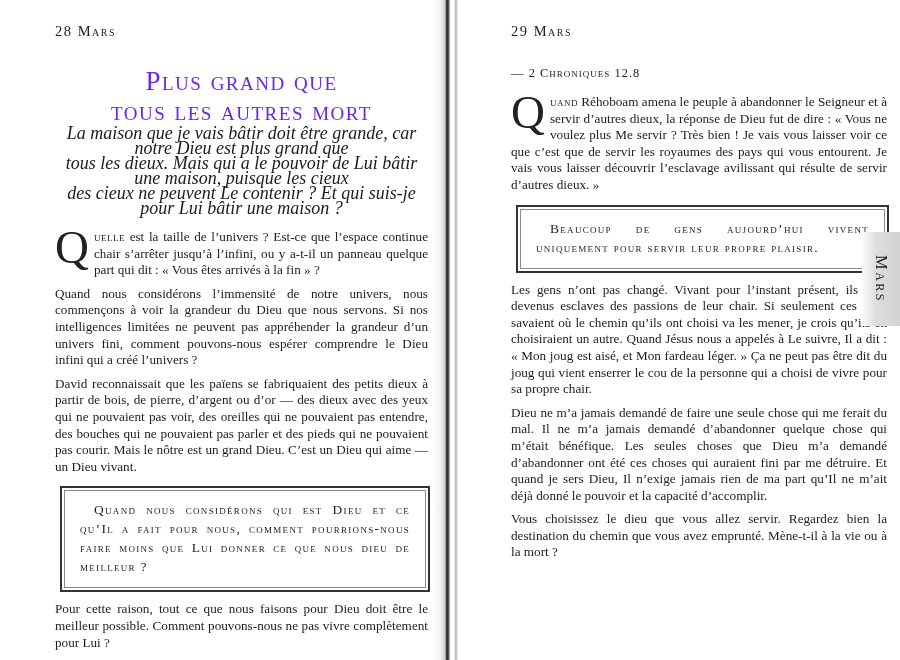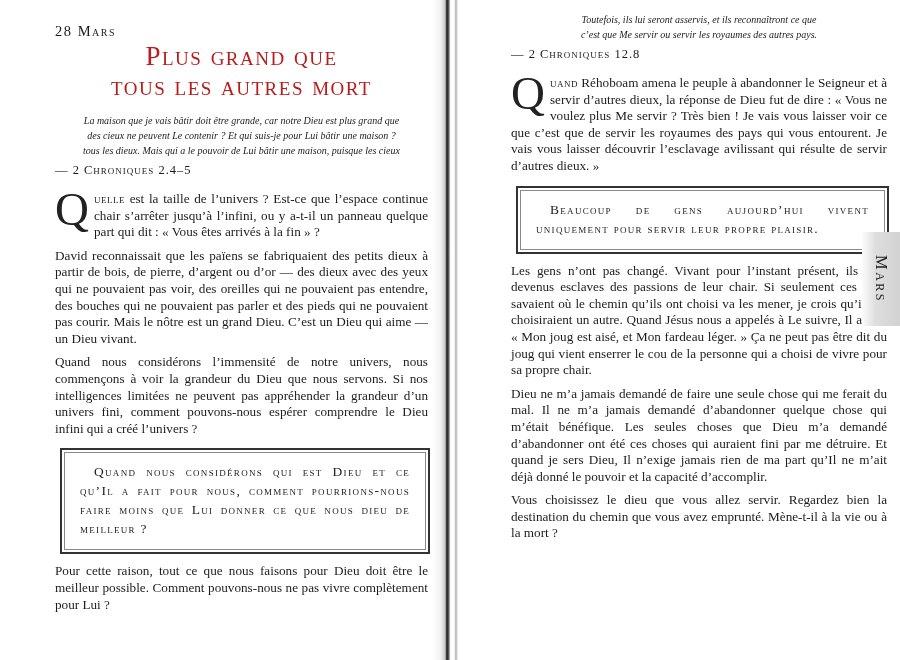--- a/index.html
+++ b/index.html
@@ -10,28 +10,28 @@
   }
   .page { position:absolute; top:0; }
   .page-left  { left:55px;  width:373px; }
   .page-right { left:511px; width:376px; }
 
   .page-date {
     padding-top:23px; font-size:14.5px; font-variant:small-caps;
     letter-spacing:1.5px;
   }
   .page-title {
-    margin:1px 0 0; text-align:center; font-weight:normal;
+    margin:26px 0 0; text-align:center; font-weight:normal;
     font-variant:small-caps; font-size:27px; line-height:30px;
-    letter-spacing:1.5px; color:#b91c1c;
+    letter-spacing:1.5px; color:#6d28d9;
   }
   .page-title .line { display:block; }
 
-  .epigraph { margin-top:12px; text-align:center; font-style:italic;
-    font-size:10px; line-height:15px; }
+  .epigraph { text-align:center; font-style:italic;
+    font-size:18px; line-height:15px; }
   .epigraph .line { display:block; }
   .citation { margin-top:5px; font-variant:small-caps;
     font-size:12.5px; letter-spacing:1px; }
 
   .body-copy { margin-top:13px; }
   .para { margin:0 0 7px; font-size:13.2px; line-height:16.6px;
     text-align:justify; }
   .dropcap { float:left; font-size:47px; line-height:34px;
     padding:1px 5px 0 0; color:#222; }
   .lead-sc { font-variant:small-caps; letter-spacing:0.5px; }
@@ -85,53 +85,49 @@
   <div class="page page-left">
     <div class="page-date">28 Mars</div>
 
     <h1 class="page-title">
       <span class="line">Plus grand que</span>
       <span class="line">tous les autres mort</span>
     </h1>
 
     <div class="epigraph">
       <span class="line">La maison que je vais bâtir doit être grande, car notre Dieu est plus grand que</span>
+      <span class="line">tous les dieux. Mais qui a le pouvoir de Lui bâtir une maison, puisque les cieux</span>
       <span class="line">des cieux ne peuvent Le contenir ? Et qui suis-je pour Lui bâtir une maison ?</span>
-      <span class="line">tous les dieux. Mais qui a le pouvoir de Lui bâtir une maison, puisque les cieux</span>
     </div>
-    <div class="citation">— 2 Chroniques 2.4–5</div>
 
     <div class="body-copy">
       <p class="para">
         <span class="dropcap">Q</span><span class="lead-sc">uelle</span><span> est la taille de l’univers ? Est-ce que l’espace continue chair s’arrêter jusqu’à l’infini, ou y a-t-il un panneau quelque part qui dit :  « Vous êtes arrivés à la fin » ?</span>
       </p>
+      <p class="para">Quand nous considérons l’immensité de notre univers, nous commençons à voir la grandeur du Dieu que nous servons. Si nos intelligences limitées ne peuvent pas appréhender la grandeur d’un univers fini, comment pouvons-nous espérer comprendre le Dieu infini qui a créé l’univers ?</p>
       <p class="para">David reconnaissait que les païens se fabriquaient des petits dieux à partir de bois, de pierre, d’argent ou d’or — des dieux avec des yeux qui ne pouvaient pas voir, des oreilles qui ne pouvaient pas entendre, des bouches qui ne pouvaient pas parler et des pieds qui ne pouvaient pas courir. Mais le nôtre est un grand Dieu. C’est un Dieu qui aime — un Dieu vivant.</p>
-      <p class="para">Quand nous considérons l’immensité de notre univers, nous commençons à voir la grandeur du Dieu que nous servons. Si nos intelligences limitées ne peuvent pas appréhender la grandeur d’un univers fini, comment pouvons-nous espérer comprendre le Dieu infini qui a créé l’univers ?</p>
 
       <div class="quote-box">
         <p class="qtext">Quand nous considérons qui est Dieu et ce qu’Il a fait pour nous, comment pourrions-nous faire moins que Lui donner ce que nous dieu de meilleur ?</p>
       </div>
 
       <p class="para">Pour cette raison, tout ce que nous faisons pour Dieu doit être le meilleur possible. Comment pouvons-nous ne pas vivre complètement pour Lui ?</p>
 
     </div>
 
   </div>
 
   <div class="spine"></div>
 
   <div class="page page-right">
+    <div class="page-date">29 Mars</div>
 
     <h1 class="page-title">
     </h1>
 
-    <div class="epigraph">
-      <span class="line">Toutefois, ils lui seront asservis, et ils reconnaîtront ce que</span>
-      <span class="line">c’est que Me servir ou servir les royaumes des autres pays.</span>
-    </div>
     <div class="citation">— 2 Chroniques 12.8</div>
 
     <div class="body-copy">
       <p class="para">
         <span class="dropcap">Q</span><span class="lead-sc">uand</span><span> Réhoboam amena le peuple à abandonner le Seigneur et à servir d’autres dieux, la réponse de Dieu fut de dire :  « Vous ne voulez plus Me servir ? Très bien ! Je vais vous laisser voir ce que c’est que de servir les royaumes des pays qui vous entourent. Je vais vous laisser découvrir l’esclavage avilissant qui résulte de servir d’autres dieux. »</span>
       </p>
 
       <div class="quote-box">
         <p class="qtext">Beaucoup de gens aujourd’hui vivent uniquement pour servir leur propre plaisir.</p>
       </div>

